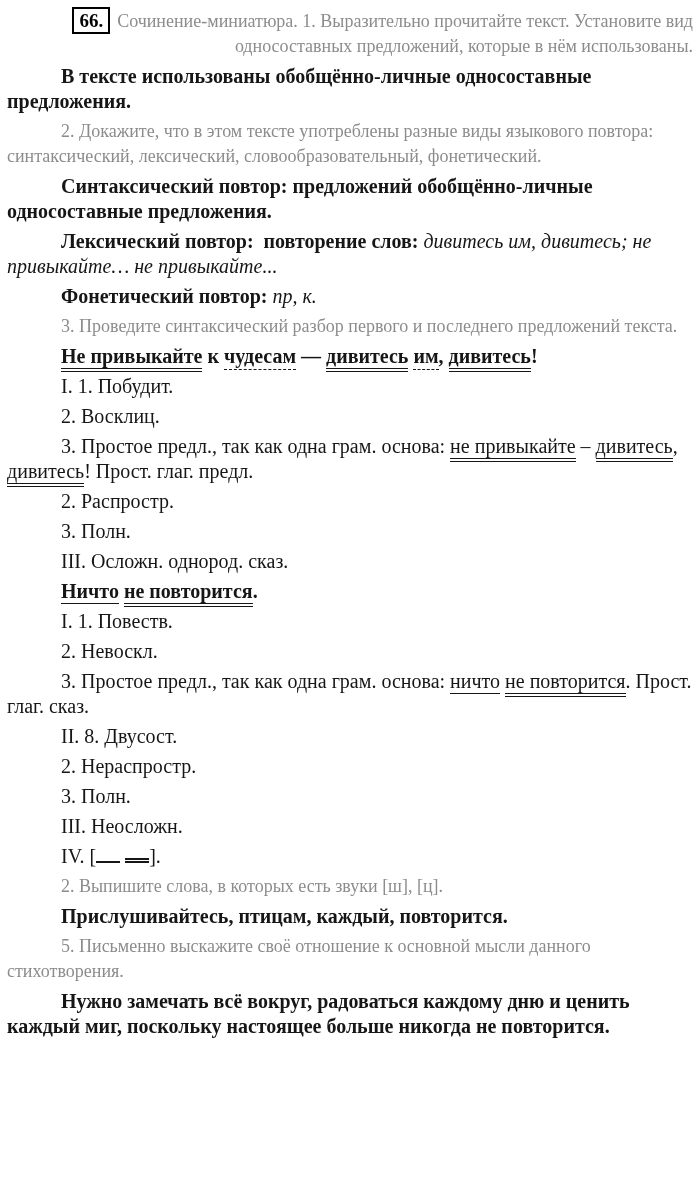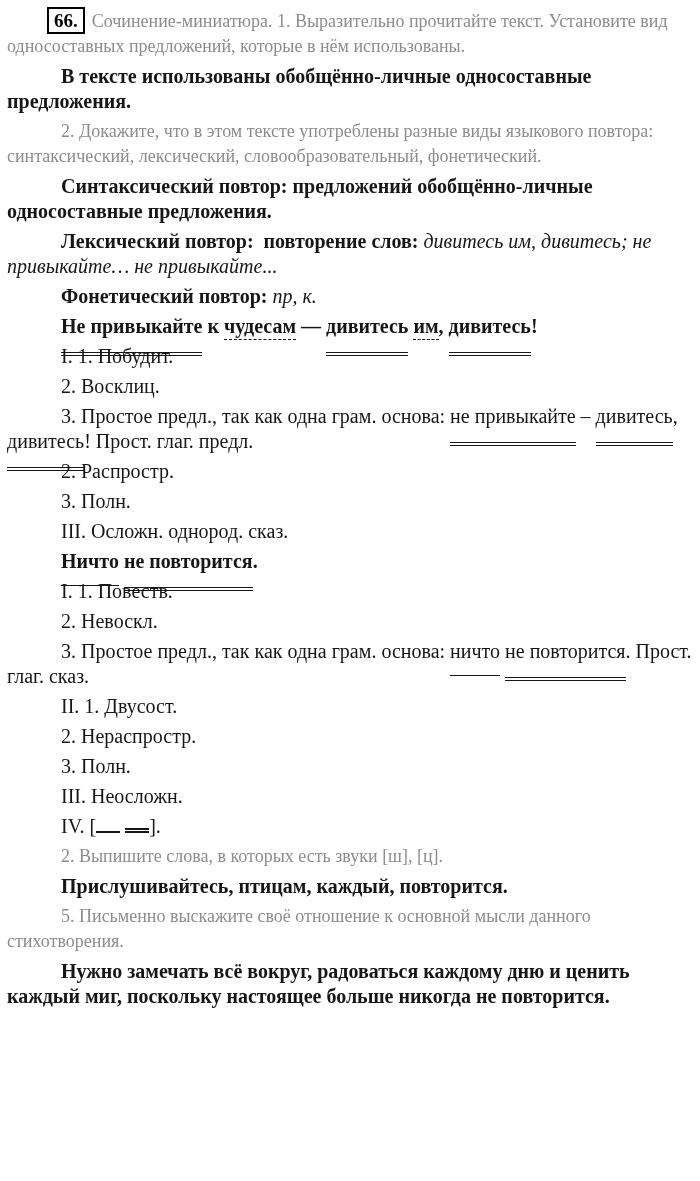--- a/index.html
+++ b/index.html
@@ -10,27 +10,27 @@
     padding:7px 7px 12px 7px;
     font-family:"Liberation Serif","DejaVu Serif",serif;
     color:#161616;
   }
   .para{
     margin:0 0 5px 0;
     line-height:25px;
     text-indent:54px;
     font-size:20px;
   }
-  .para.first{text-indent:40px;}
+  .para.first{text-indent:40px;text-align:right;}
   .para.task{color:#8c8c8c;font-size:18px;}
   .para.answer,.para.sentence{font-weight:bold;}
   .italic{font-style:italic;font-weight:normal;}
   .answer .italic{font-weight:normal;}
-  .u-single{border-bottom:1.5px solid currentColor;padding-bottom:13px;margin-top:24px;}
-  .u-double{border-bottom:4px double currentColor;padding-bottom:15px;}
+  .u-single{border-bottom:1.5px solid currentColor;padding-bottom:1px;margin-top:24px;}
+  .u-double{border-bottom:4px double currentColor;padding-bottom:1px;}
   .u-dashed{border-bottom:1.5px dashed currentColor;padding-bottom:2px;}
   .box{
     display:inline-block;
     text-indent:0;
     border:2px solid #000;
     color:#000;
     font-weight:bold;
     font-size:19px;
     line-height:21px;
     padding:1px 5px;
@@ -43,32 +43,33 @@
 </head>
 <body>
 
 <main>
     <p class="para task first"><span class="box">66.</span><span>Сочинение-миниатюра. 1. Выразительно прочитайте текст. Установите вид односоставных предложений, которые в нём использованы.</span></p>
     <p class="para answer"><span>В тексте использованы обобщённо-личные односоставные предложения.</span></p>
     <p class="para task"><span>2. Докажите, что в этом тексте употреблены разные виды языкового повтора: синтаксический, лексический, словообразовательный, фонетический.</span></p>
     <p class="para answer"><span>Синтаксический повтор: предложений обобщённо-личные односоставные предложения.</span></p>
     <p class="para answer"><span>Лексический повтор:&nbsp; повторение слов: </span><span class="italic">дивитесь им, дивитесь; не привыкайте… не привыкайте...</span></p>
     <p class="para answer"><span>Фонетический повтор: </span><span class="italic">пр, к.</span></p>
+    <p class="para task"><span>3. Проведите синтаксический разбор первого и последнего предложений текста.</span></p>
     <p class="para sentence"><span class="u-double">Не привыкайте</span><span> к </span><span class="u-dashed">чудесам</span><span> — </span><span class="u-double">дивитесь</span><span> </span><span class="u-dashed">им</span><span>, </span><span class="u-double">дивитесь</span><span>!</span></p>
     <p class="para parse"><span>I. 1. Побудит.</span></p>
     <p class="para parse"><span>2. Восклиц.</span></p>
     <p class="para parse"><span>3. Простое предл., так как одна грам. основа: </span><span class="u-double">не привыкайте</span><span> – </span><span class="u-double">дивитесь</span><span>, </span><span class="u-double">дивитесь</span><span>! Прост. глаг. предл.</span></p>
     <p class="para parse"><span>2. Распростр.</span></p>
     <p class="para parse"><span>3. Полн.</span></p>
     <p class="para parse"><span>III. Осложн. однород. сказ.</span></p>
     <p class="para sentence"><span class="u-single">Ничто</span><span> </span><span class="u-double">не повторится</span><span>.</span></p>
     <p class="para parse"><span>I. 1. Повеств.</span></p>
     <p class="para parse"><span>2. Невоскл.</span></p>
     <p class="para parse"><span>3. Простое предл., так как одна грам. основа: </span><span class="u-single">ничто</span><span> </span><span class="u-double">не повторится</span><span>. Прост. глаг. сказ.</span></p>
-    <p class="para parse"><span>II. 1. Двусост.</span></p>
+    <p class="para parse"><span>II. 8. Двусост.</span></p>
     <p class="para parse"><span>2. Нераспростр.</span></p>
     <p class="para parse"><span>3. Полн.</span></p>
     <p class="para parse"><span>III. Неосложн.</span></p>
     <p class="para parse"><span>IV. [</span><span class="blank blank-single" style="width: 24px;"></span><span> </span><span class="blank blank-double" style="width: 24px;"></span><span>].</span></p>
     <p class="para task"><span>2. Выпишите слова, в которых есть звуки [ш], [ц].</span></p>
     <p class="para answer"><span>Прислушивайтесь, птицам, каждый, повторится.</span></p>
     <p class="para task"><span>5. Письменно выскажите своё отношение к основной мысли данного стихотворения.</span></p>
     <p class="para answer"><span>Нужно замечать всё вокруг, радоваться каждому дню и ценить каждый миг, поскольку настоящее больше никогда не повторится.</span></p>
   </main>
 

